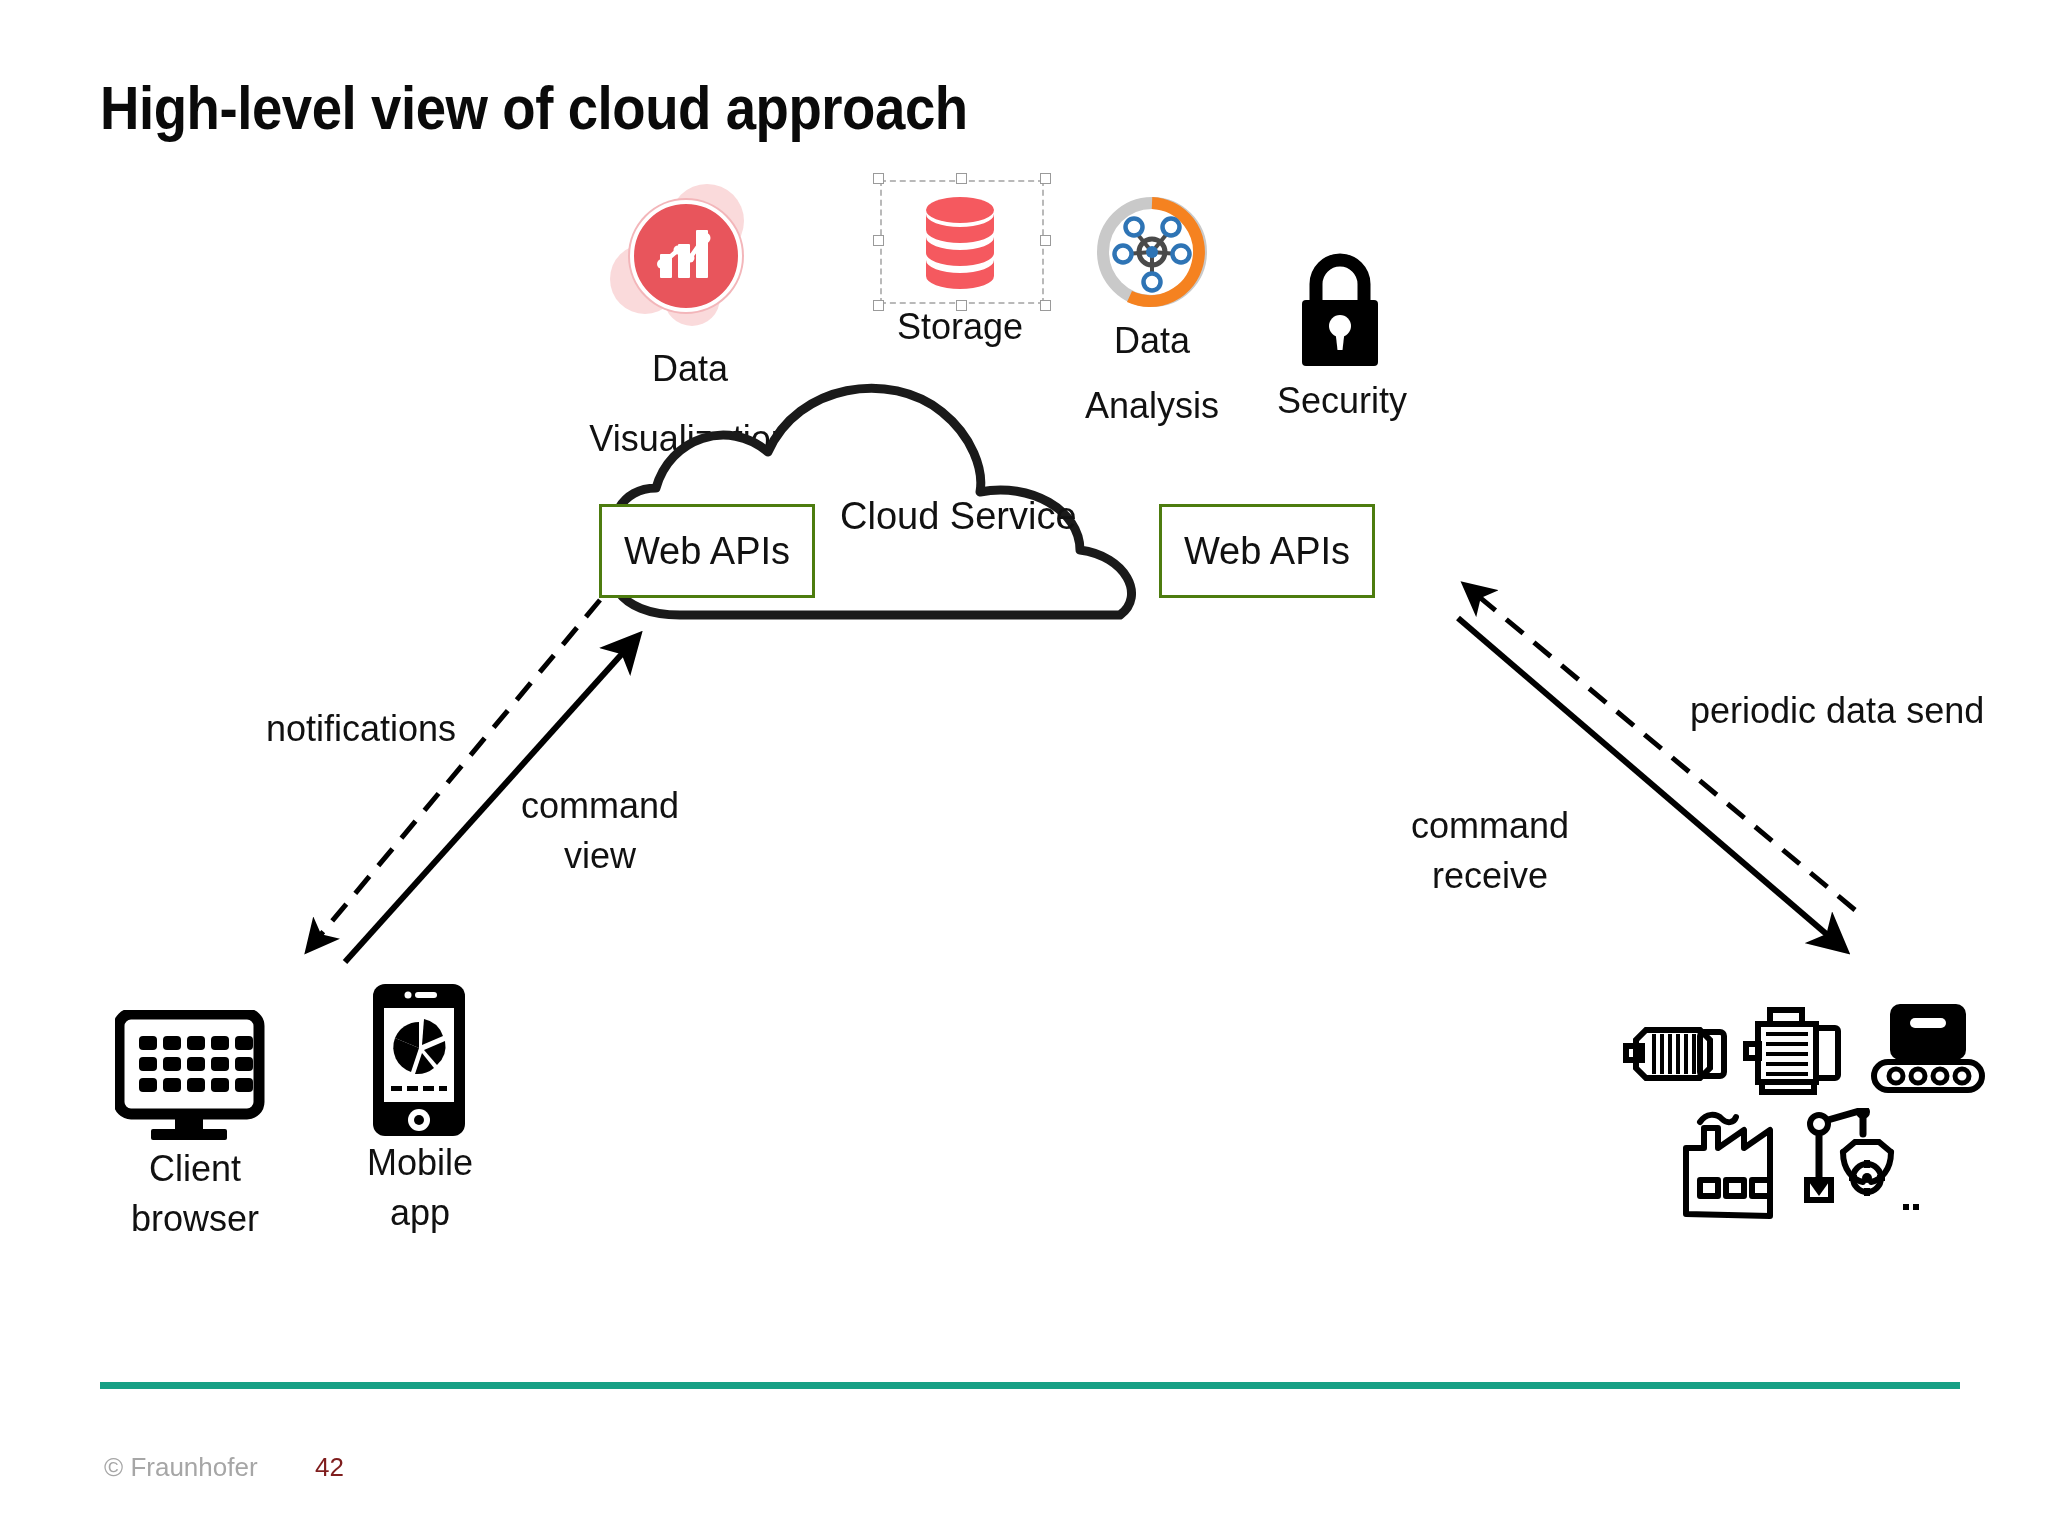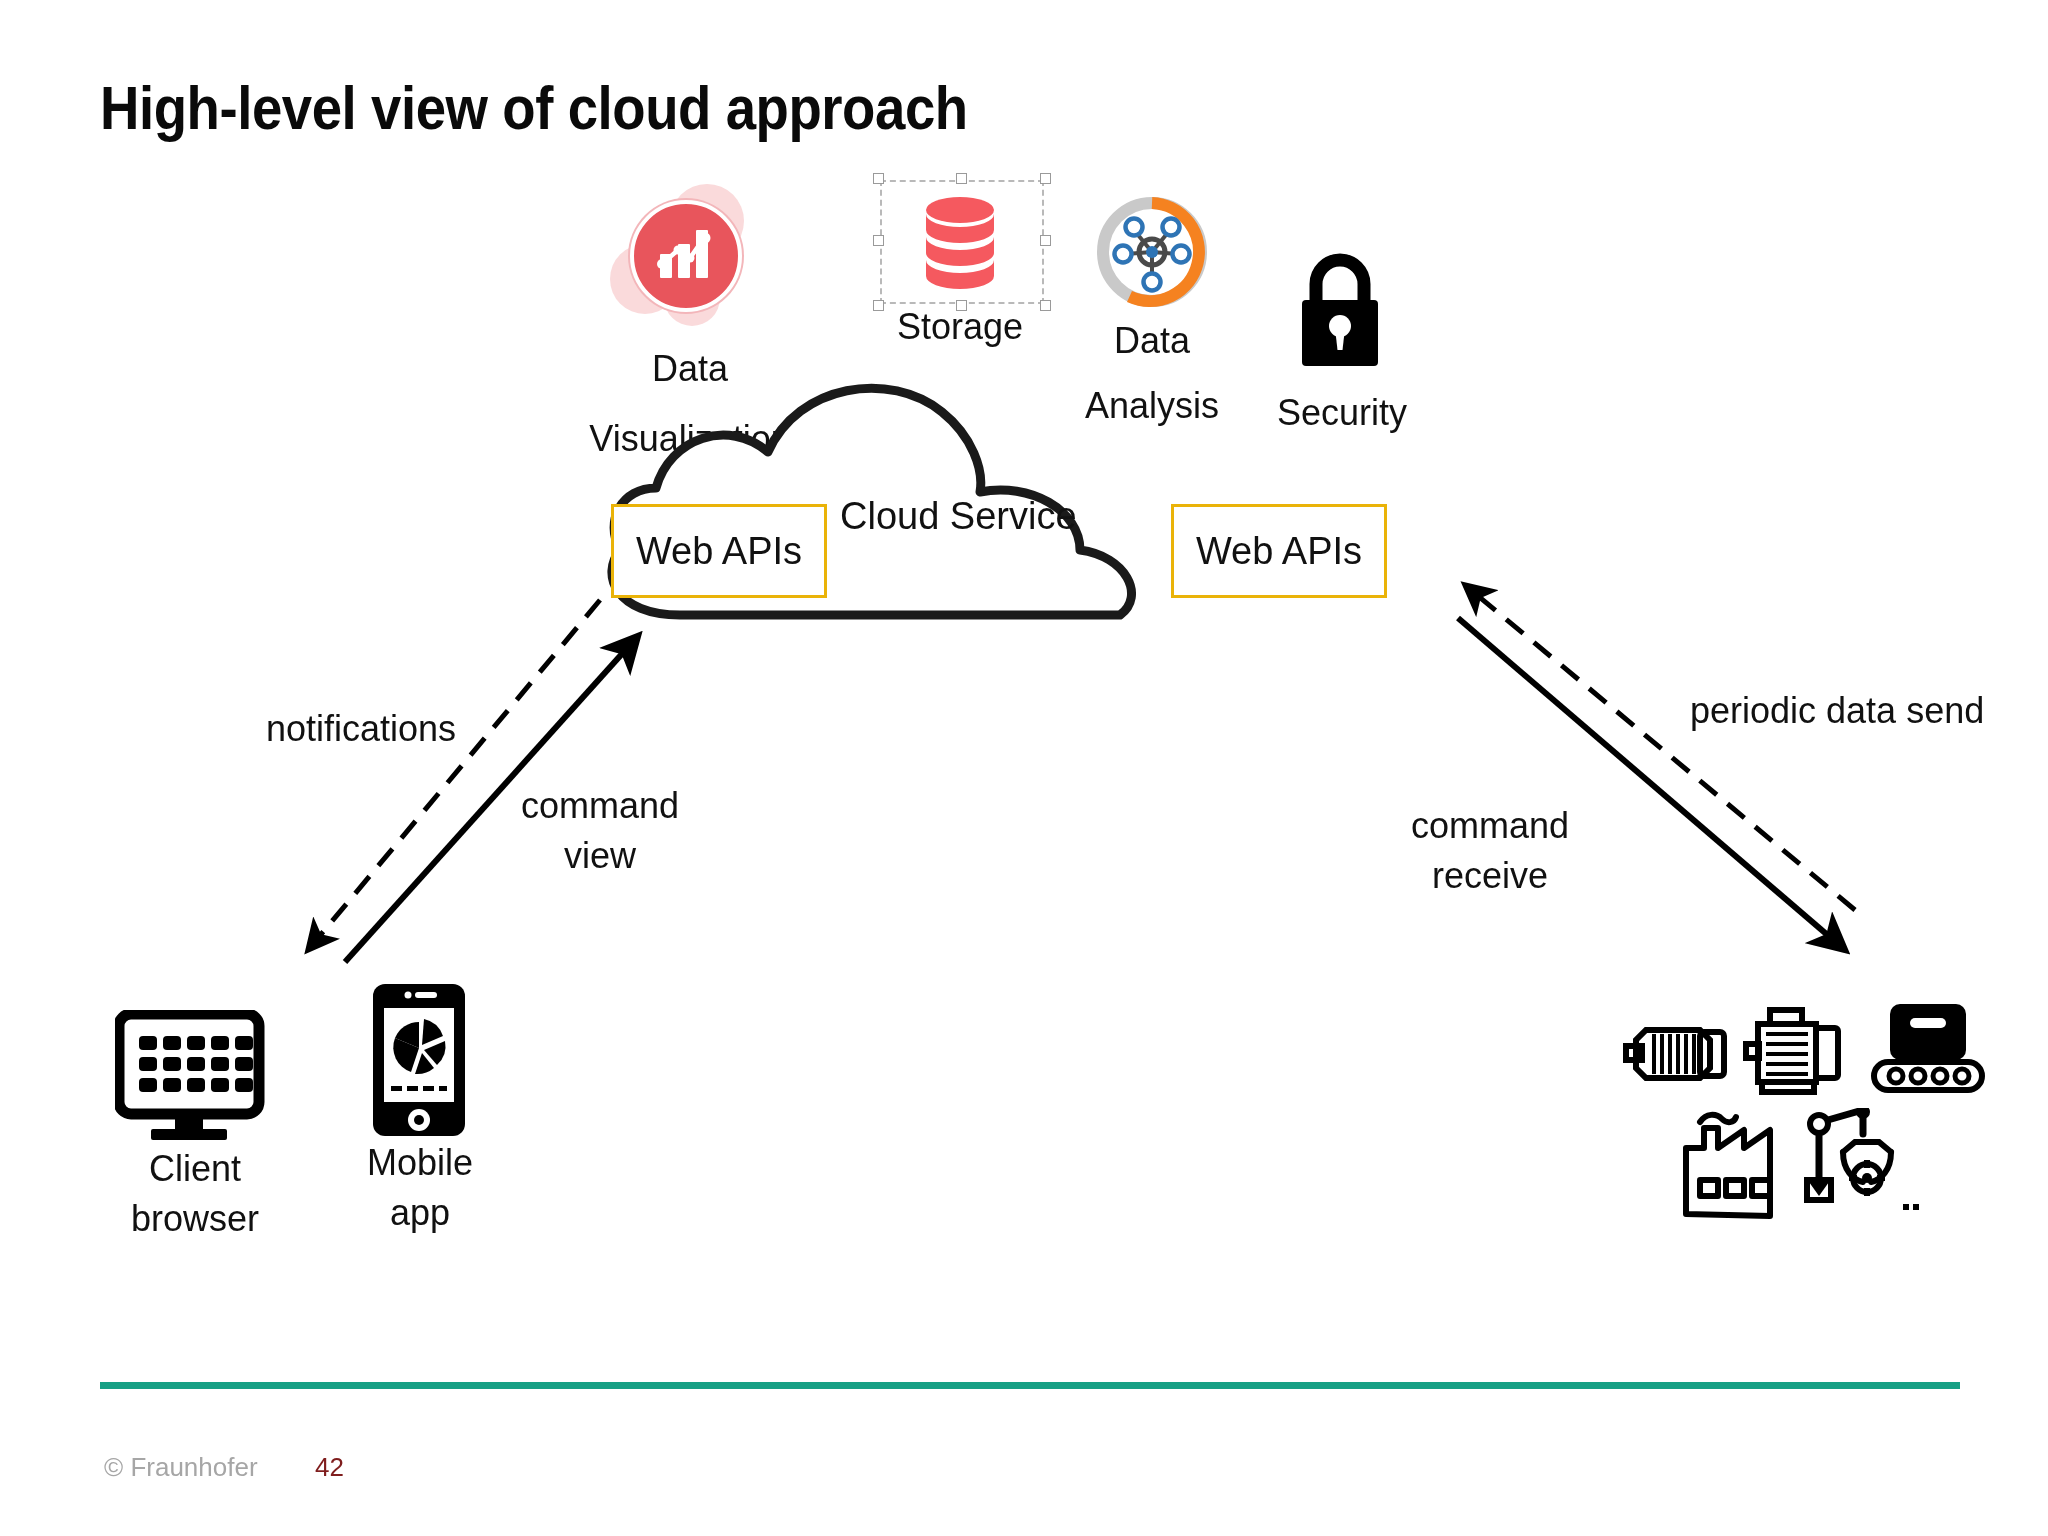--- a/index.html
+++ b/index.html
@@ -14,23 +14,23 @@
 
   
   .lbl{position:absolute;font-size:36px;color:#111;white-space:nowrap;line-height:1.18;}
   .lbl.ctr{text-align:center;}
 
   
   #cloud-svg{position:absolute;left:560px;top:360px;}
   .cloud-label{position:absolute;left:840px;top:495px;font-size:38px;color:#111;white-space:nowrap;}
 
   
-  .api-box{position:absolute;background:#fff;border:3px solid #eab308;
+  .api-box{position:absolute;background:#fff;border:3px solid #4d7c0f;
            display:flex;align-items:center;justify-content:center;
-           font-size:38px;color:#111;z-index:6;margin-left:12px;}
+           font-size:38px;color:#111;z-index:6;}
   #api-left{left:599px;top:504px;width:210px;height:88px;}
   #api-right{left:1159px;top:504px;width:210px;height:88px;}
 
   
   .icon-wrap{position:absolute;}
 
   
   #dv-icon{left:622px;top:192px;width:135px;height:135px;}
   #dv-icon .blob{position:absolute;border-radius:50%;background:#fadadb;}
   #dv-icon .b1{left:48px;top:-8px;width:74px;height:74px;}
@@ -140,21 +140,21 @@
   <div class="lbl ctr" style="left:1032px;top:385px;width:240px;">Analysis</div>
 
   <div class="icon-wrap" id="sec-icon">
     <svg width="100" height="120">
       <path d="M26 52 V34 a24 24 0 0 1 48 0 V52" fill="none" stroke="#000" stroke-width="13"></path>
       <rect x="12" y="50" width="76" height="66" rx="4" fill="#000"></rect>
       <circle cx="50" cy="76" r="11" fill="#fff"></circle>
       <path d="M45 78 h10 l-2.5 22 h-5 z" fill="#fff"></path>
     </svg>
   </div>
-  <div class="lbl ctr" style="left:1262px;top:392px;width:160px;">Security</div>
+  <div class="lbl ctr" style="left:1262px;top:380px;width:160px;">Security</div>
 
   <svg id="cloud-svg" width="720" height="300">
     <path d="M120 255
              C 56 255, 40 215, 60 190
              C 44 160, 62 128, 96 128
              C 110 78, 168 58, 208 92
              C 238 24, 330 10, 382 52
              C 412 76, 424 110, 420 132
              C 470 122, 520 150, 520 190
              C 566 196, 586 236, 560 255

